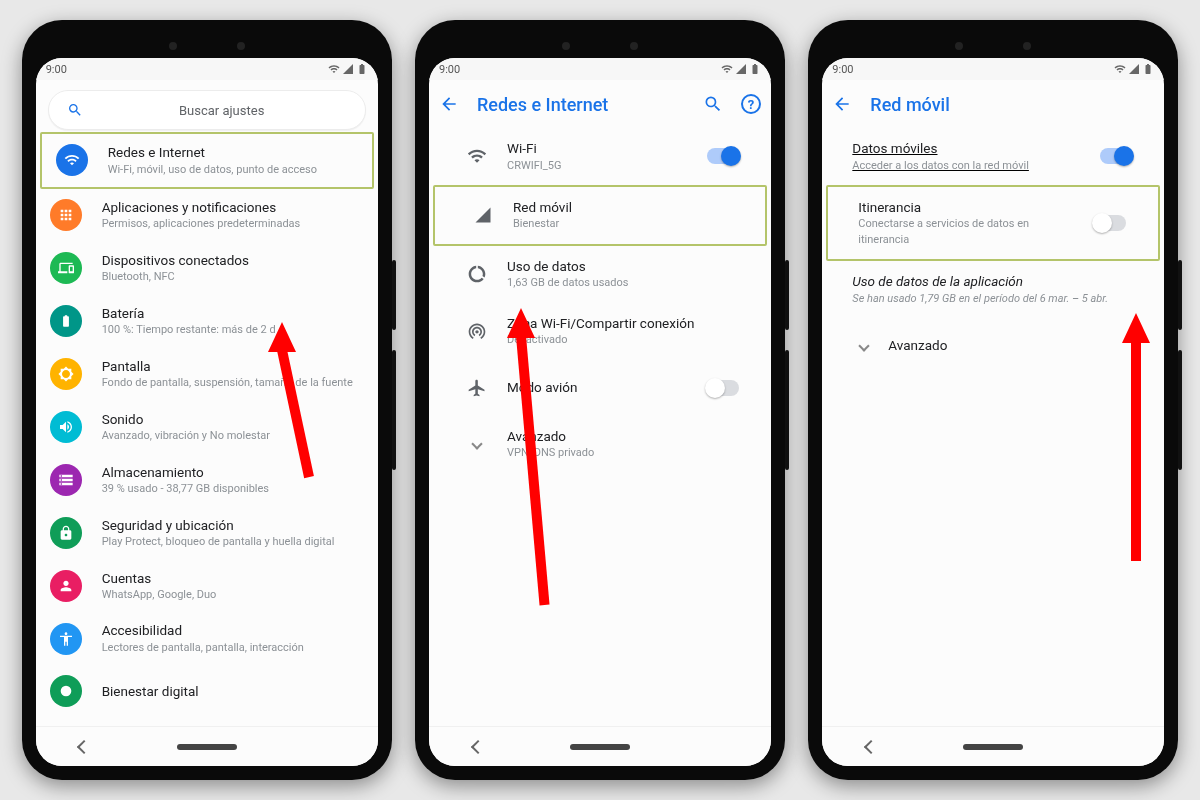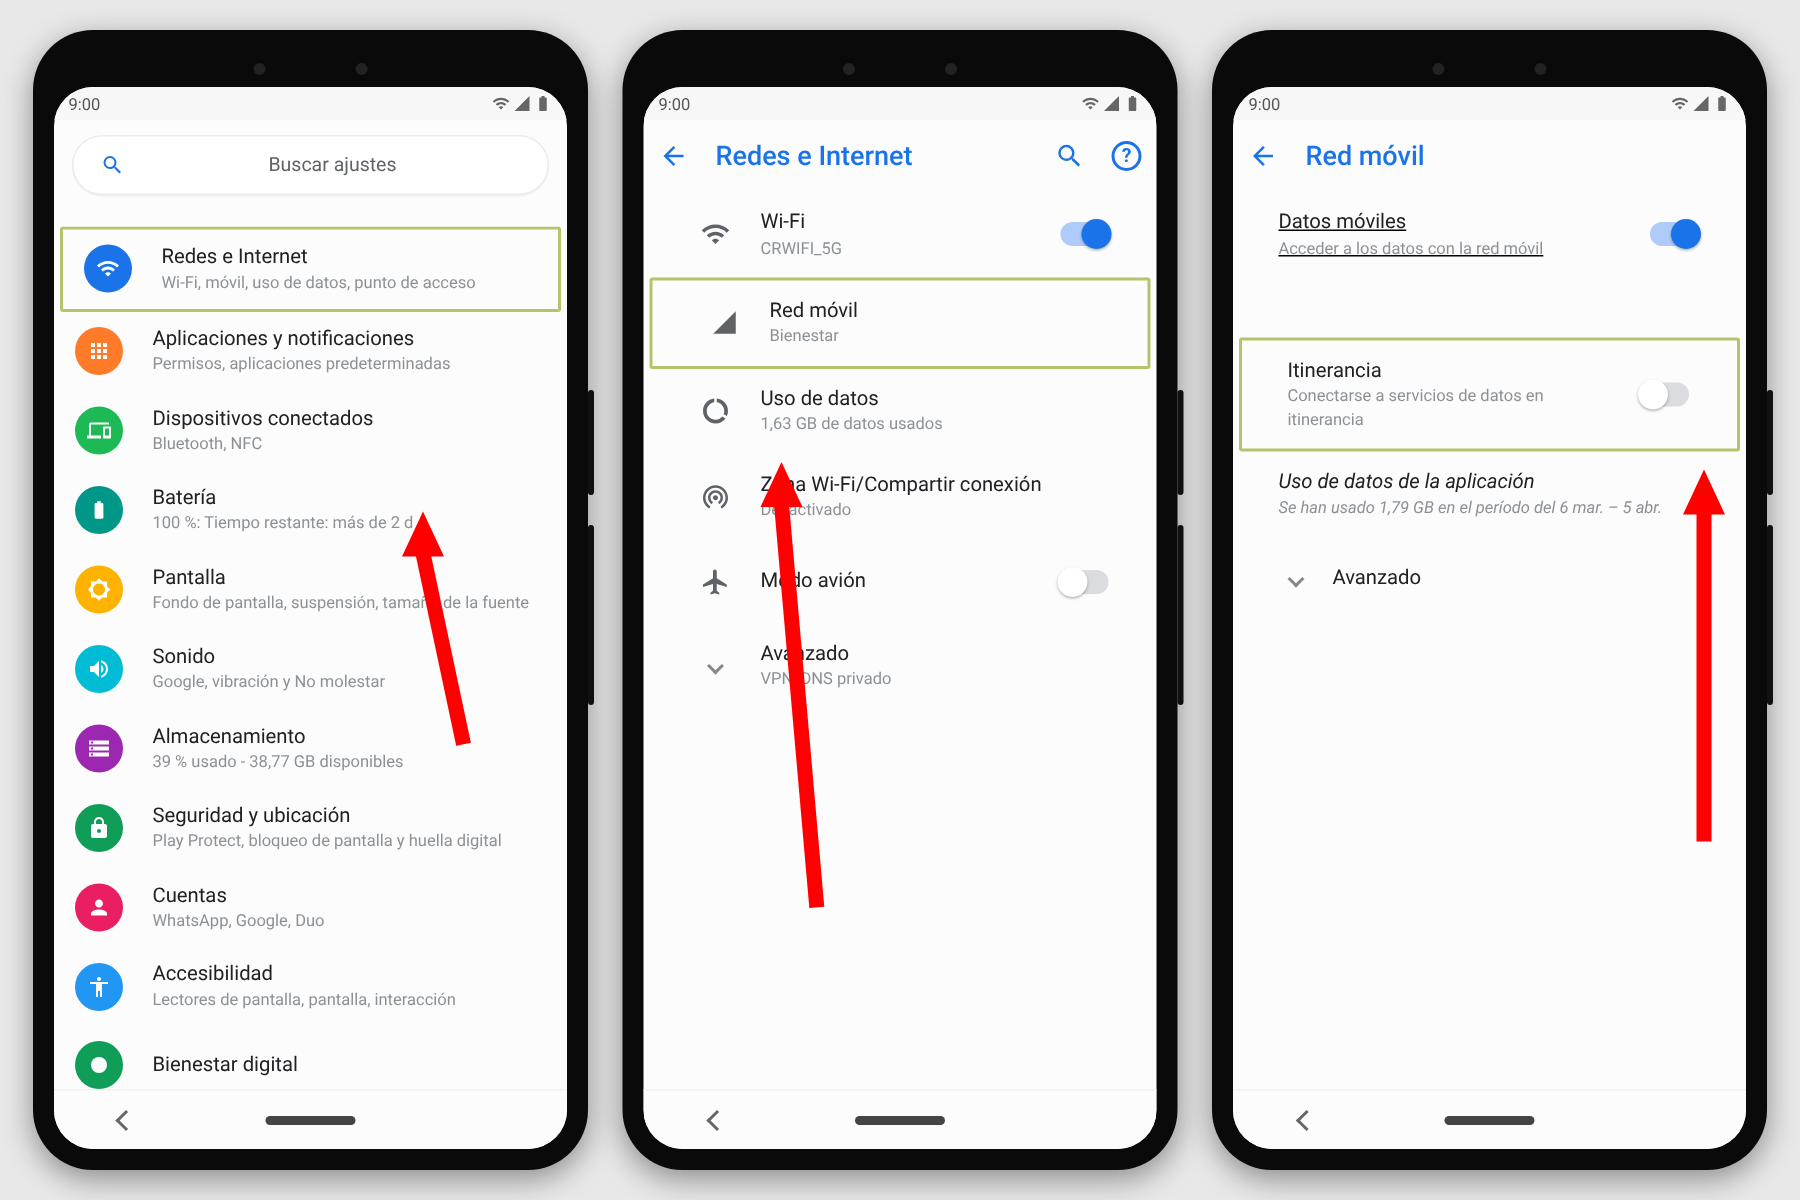--- a/index.html
+++ b/index.html
@@ -66,21 +66,21 @@
     justify-content: space-between;
     align-items: center;
     padding: 0 10px;
     font-size: 11px;
     color: #555;
   }
   .status-right { display:flex; align-items:center; gap:2px; }
   .status-right svg { width:12px; height:12px; fill:#666; }
   
   .search-pill {
-    margin: 10px 12px 21px;
+    margin: 10px 12px 2px;
     height: 40px;
     border-radius: 24px;
     background: #fff;
     border: 1px solid #ececec;
     display: flex;
     align-items: center;
     padding: 0 18px;
     gap: 14px;
     box-shadow: 0 1px 1px rgba(0,0,0,.05);
   }
@@ -279,21 +279,21 @@
       </div>
 
       <div class="row">
         <div class="icon-slot" style="background:#00bcd4;">
           <svg width="16" height="16" viewBox="0 0 24 24" fill="#fff">
               <path d="M3 9v6h4l5 5V4L7 9H3zm13.5 3c0-1.77-1.02-3.29-2.5-4.03v8.05c1.48-.73 2.5-2.25 2.5-4.02zM14 3.23v2.06c2.89.86 5 3.54 5 6.71s-2.11 5.85-5 6.71v2.06c4.01-.91 7-4.49 7-8.77s-2.99-7.86-7-8.77z"></path>
             </svg>
         </div>
         <div class="texts">
           <div class="t">Sonido</div>
-          <div class="s">Google, vibración y No molestar</div>
+          <div class="s">Avanzado, vibración y No molestar</div>
         </div>
       </div>
 
       <div class="row">
         <div class="icon-slot" style="background:#9c27b0;">
           <svg width="16" height="16" viewBox="0 0 24 24" fill="#fff">
               <path d="M2 20h20v-4H2v4zm2-3h2v2H4v-2zM2 4v4h20V4H2zm4 3H4V5h2v2zm-4 7h20v-4H2v4zm2-3h2v2H4v-2z"></path>
             </svg>
         </div>
         <div class="texts">
@@ -511,21 +511,21 @@
     <div class="list">
 
       <div class="row-toggle" style="padding-left:30px;text-decoration:underline;">
         <div class="texts">
           <div class="t">Datos móviles</div>
           <div class="s">Acceder a los datos con la red móvil</div>
         </div>
         <div class="toggle on"></div>
       </div>
 
-      <div class="highlight row-toggle" style="padding-left:30px;margin-top:40px;">
+      <div class="highlight row-toggle" style="padding-left:30px;">
         <div class="texts">
           <div class="t">Itinerancia</div>
           <div class="s">Conectarse a servicios de datos en itinerancia</div>
         </div>
         <div class="toggle off"></div>
       </div>
 
       <div class="row-toggle" style="padding-left:30px;font-style:italic;">
         <div class="texts">
           <div class="t">Uso de datos de la aplicación</div>

